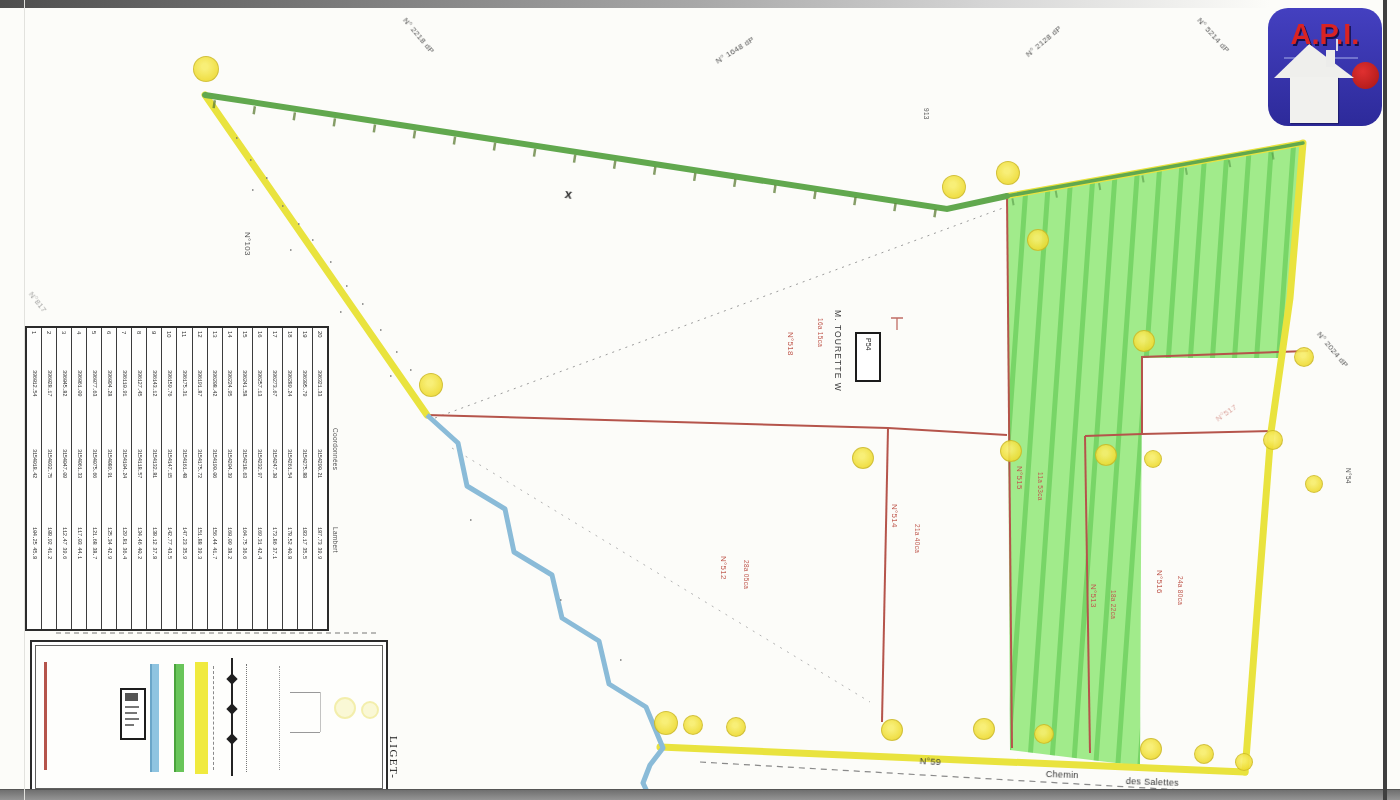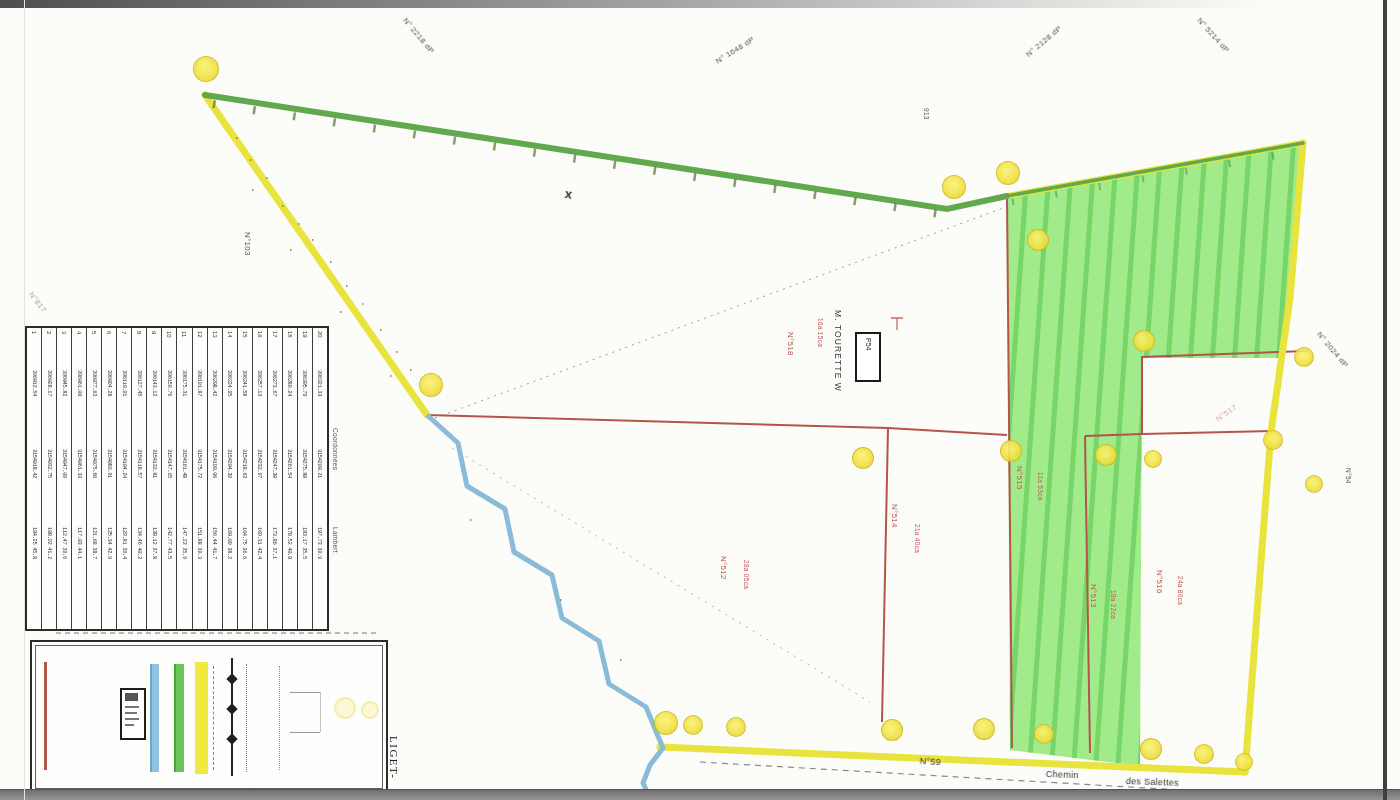--- a/index.html
+++ b/index.html
@@ -347,18 +347,29 @@
     <div class="item lg-d" style="top:93px"></div>
     <div class="item lg-dot1"></div>
     <div class="item lg-dot2"></div>
     <div class="item lg-br" style="left:258px;top:50px"></div>
     <div class="item lg-br" style="left:258px;top:90px"></div>
     <div class="item lg-brv"></div>
     <div class="item lg-circ" style="left:302px;top:55px;width:18px;height:18px"></div>
     <div class="item lg-circ" style="left:329px;top:59px;width:14px;height:14px"></div>
   </div>
 
+  <div class="logo">
+    <div class="logo-txt">A.P.I.</div>
+    <div class="logo-ul"></div>
+    <div class="sun"></div>
+    <div class="house">
+      <div class="ant"></div>
+      <div class="roof"></div>
+      <div class="chim"></div>
+      <div class="hbody"></div>
+    </div>
+  </div>
 
   <div class="edge-top"></div>
   <div class="edge-bottom"></div>
   <div class="edge-right"></div>
   <div class="edge-left"></div>
 </div>
 
 </body></html>

